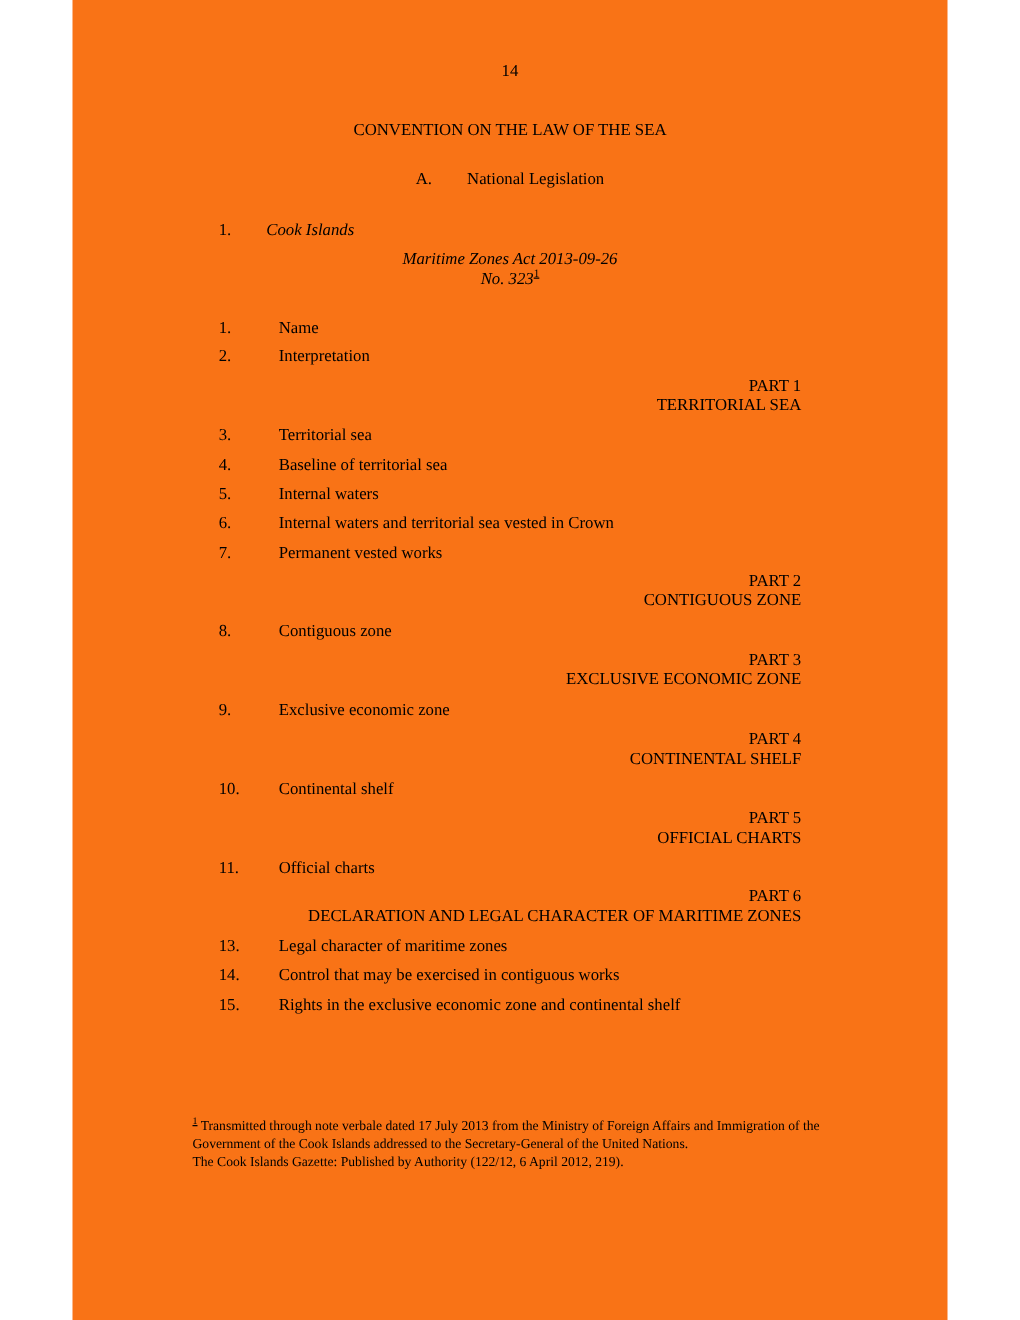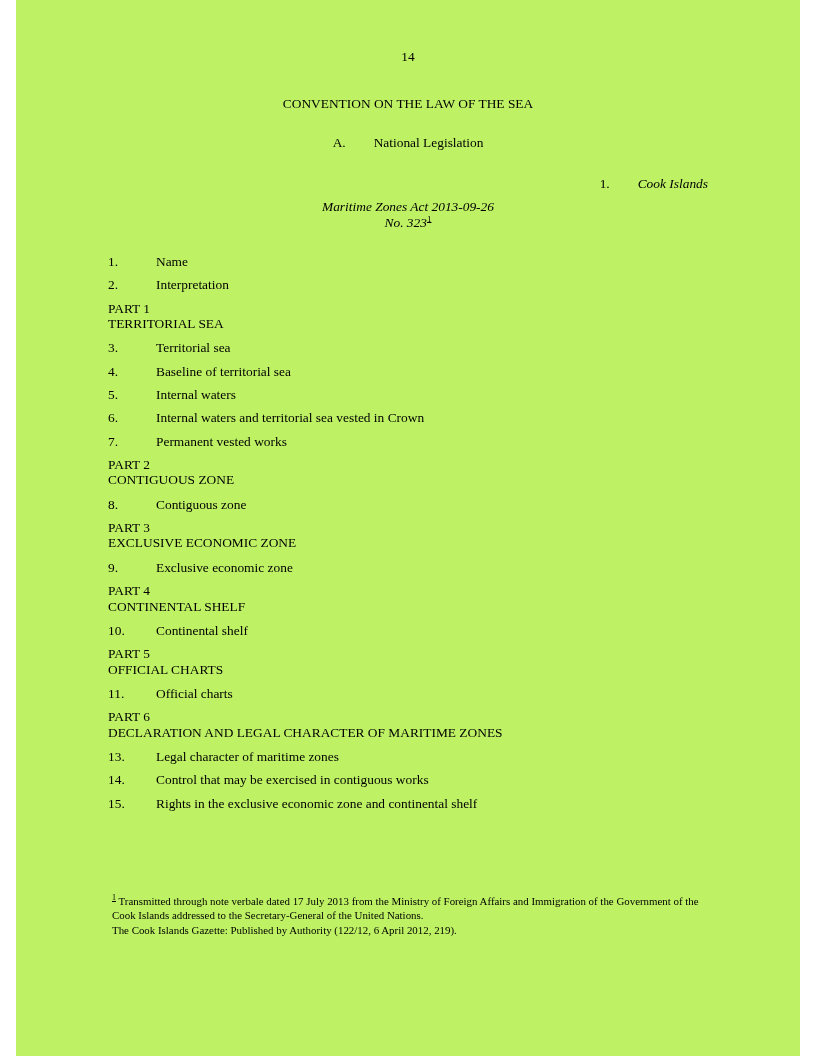--- a/index.html
+++ b/index.html
@@ -2,29 +2,29 @@
 <html lang="en"><head>
 <meta charset="utf-8">
 <style>
   html, body {
     margin: 0;
     padding: 0;
     background: #ffffff;
   }
   .page {
     position: relative;
-    width: 784px;
+    width: 700px;
     height: 1056px;
     margin: 0 auto;
-    background: #bef264;
+    background: #f97316;
     color: #000000;
     font-family: "Liberation Serif", "DejaVu Serif", serif;
     font-size: 13.4px;
     box-sizing: border-box;
-    padding: 0 92px;
+    padding: 0 117px;
     overflow: hidden;
   }
   .page-number {
     margin-top: 50px;
     text-align: center;
     line-height: 14px;
   }
   .main-heading {
     margin-top: 32px;
     text-align: center;
@@ -36,21 +36,21 @@
   }
   .sub-a {
     margin-top: 24px;
     text-align: center;
     line-height: 15.4px;
   }
   .sub-a .underlined {
   }
   .cook-line {
     margin-top: 25px;
-    text-align: right;
+    text-align: left;
     line-height: 15.4px;
   }
   .italic { font-style: italic; }
   .act-block {
     margin-top: 8px;
     text-align: center;
     line-height: 15.4px;
   }
   sup.fn-ref {
     font-size: 9px;
@@ -68,21 +68,21 @@
     line-height: 16px;
     align-items: flex-start;
   }
   .toc-num {
     flex: 0 0 48px;
   }
   .toc-text {
     flex: 1 1 auto;
   }
   .part-heading {
-    text-align: left;
+    text-align: right;
     line-height: 15.4px;
     margin-bottom: 9px;
   }
   .footnote {
     position: absolute;
     left: 96px;
     right: 96px;
     top: 894px;
     font-size: 10.9px;
     line-height: 14.4px;

